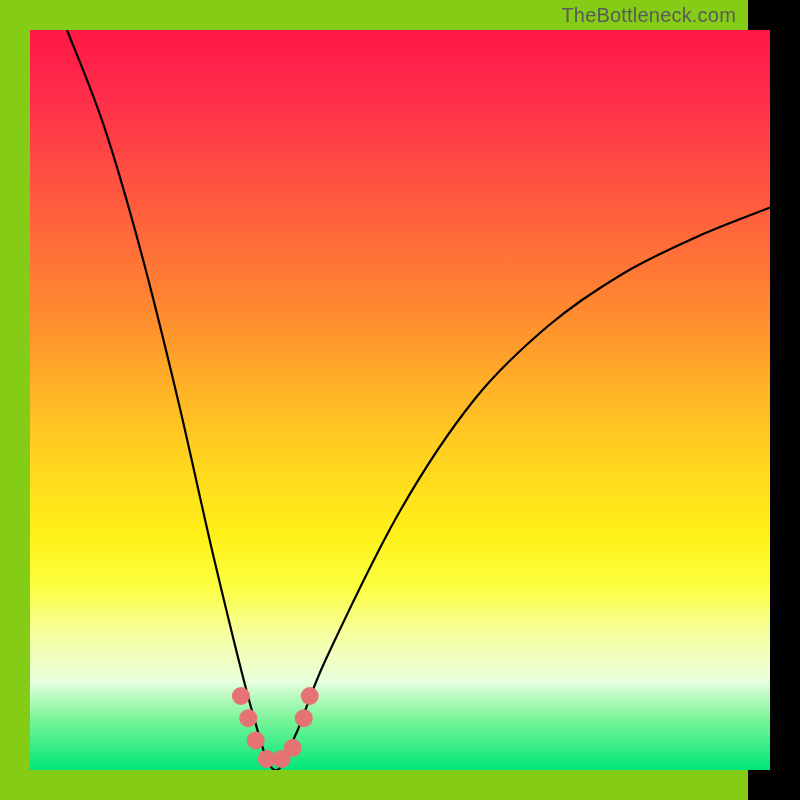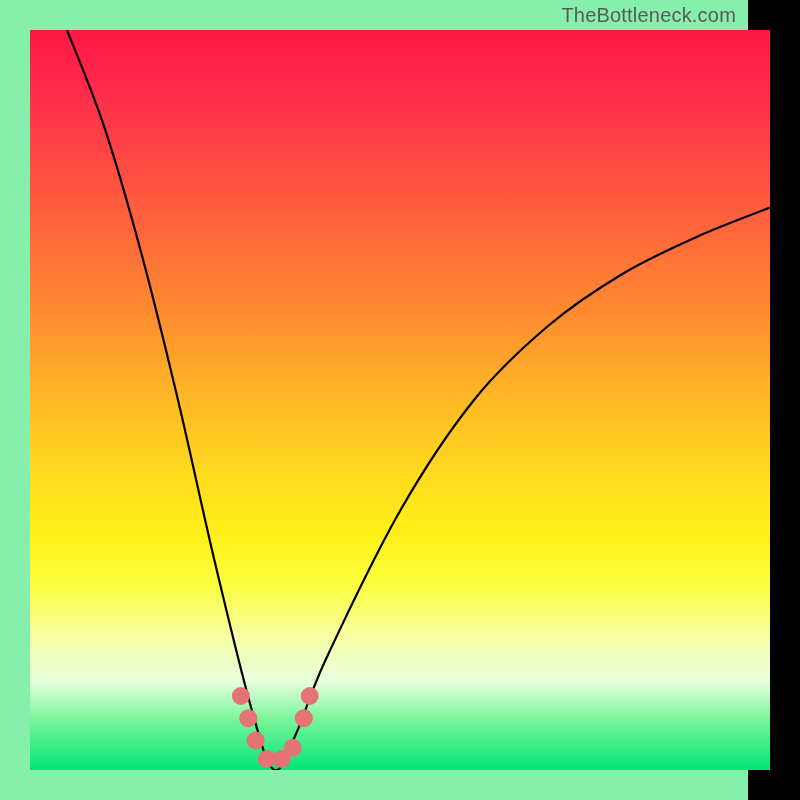--- a/index.html
+++ b/index.html
@@ -10,21 +10,21 @@
     background: #000;
     font-family: Arial, Helvetica, sans-serif;
     overflow: hidden;
   }
   .frame {
     position: absolute;
     top: 0;
     left: 0;
     width: 748px;
     height: 800px;
-    background: #86efac;
+    background: #84cc16;
   }
   .plot {
     position: absolute;
     top: 30px;
     left: 30px;
     width: 740px;
     height: 740px;
     
     background: linear-gradient(
       to bottom,

